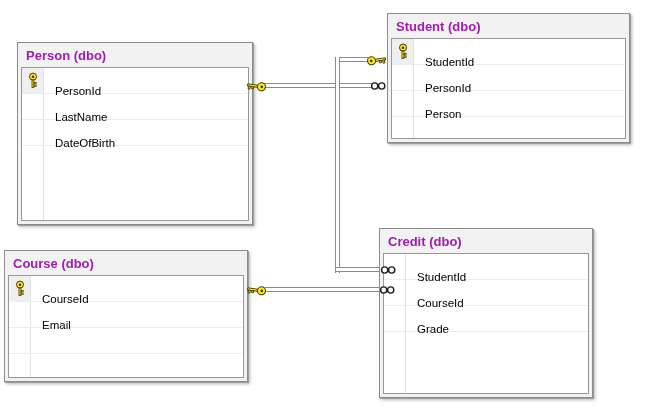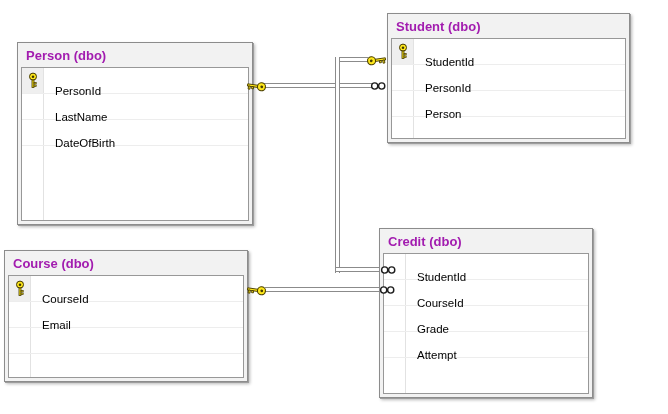--- a/index.html
+++ b/index.html
@@ -212,24 +212,20 @@
         <div class="cname">StudentId</div>
       </div>
       <div class="trow">
         <div class="gutter"></div>
         <div class="cname">CourseId</div>
       </div>
       <div class="trow">
         <div class="gutter"></div>
         <div class="cname">Grade</div>
       </div>
-      <div class="trow">
-        <div class="gutter"></div>
-        <div class="cname">Attempt</div>
-      </div>
       <div class="trow" style="border-bottom:none; flex:1;">
         <div class="gutter"></div>
         <div class="cname"></div>
       </div>
     </div>
   </div>
 
 </div>
 
 </body></html>

